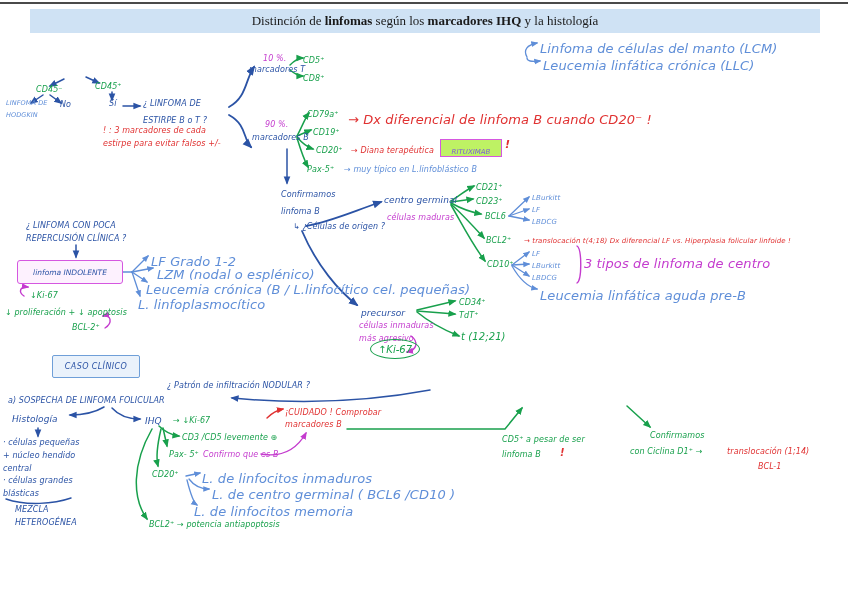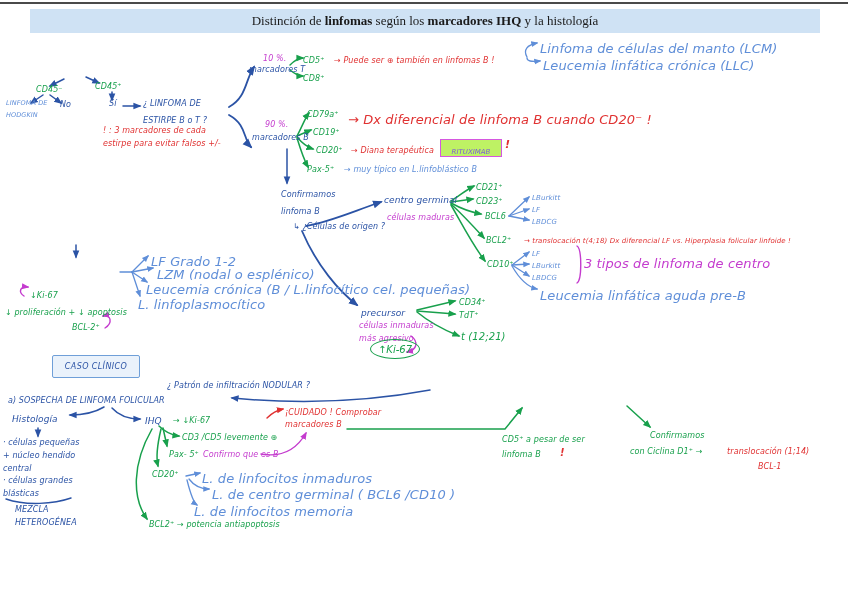--- a/index.html
+++ b/index.html
@@ -138,21 +138,20 @@
   <div class="t navy" style="left:60px;top:99px">No</div>
   <div class="t navy" style="left:109px;top:98px">Sí</div>
   <div class="t navy lh2" style="left:143px;top:96px">¿ LINFOMA DE
 ESTIRPE  B  o T ?</div>
   <div class="t red" style="left:103px;top:125px">! : 3 marcadores de cada
 estirpe para evitar falsos +/-</div>
 
   <div class="t mag" style="left:263px;top:53px">10 %.</div>
   <div class="t navy" style="left:249px;top:64px">marcadores T</div>
   <div class="t green" style="left:303px;top:55px">CD5⁺</div>
-  <div class="t red nw" style="left:334px;top:55px">→ Puede ser ⊕ también en linfomas B !</div>
   <div class="t green" style="left:303px;top:73px">CD8⁺</div>
   <div class="t sky s75 nw" style="left:540px;top:39px">Linfoma de células del manto (LCM)</div>
   <div class="t sky s75 nw" style="left:543px;top:56px">Leucemia linfática crónica (LLC)</div>
 
   <div class="t mag" style="left:265px;top:119px">90 %.</div>
   <div class="t navy" style="left:252px;top:132px">marcadores B</div>
   <div class="t green" style="left:307px;top:109px">CD79a⁺</div>
   <div class="t red nw s75" style="left:348px;top:110px">→ Dx diferencial de linfoma B cuando CD20⁻ !</div>
   <div class="t green" style="left:313px;top:127px">CD19⁺</div>
   <div class="t green" style="left:316px;top:145px">CD20⁺</div>
@@ -188,20 +187,25 @@
   <div class="t navy s9" style="left:361px;top:306px">precursor</div>
   <div class="t mag" style="left:359px;top:320px">células inmaduras
 más agresivo</div>
   <div class="oval">
       <span>↑Ki-67</span>
     </div>
   <div class="t green" style="left:459px;top:297px">CD34⁺</div>
   <div class="t green" style="left:459px;top:310px">TdT⁺</div>
   <div class="t green s10 nw" style="left:461px;top:329px">t (12;21)</div>
 
+  <div class="t navy" style="left:26px;top:220px">¿ LINFOMA CON POCA
+REPERCUSIÓN CLÍNICA ?</div>
+  <div class="indobox">
+      <span>linfoma INDOLENTE</span>
+    </div>
   <div class="t sky s75 nw" style="left:151px;top:252px">LF  Grado 1-2</div>
   <div class="t sky s75 nw" style="left:157px;top:265px">LZM (nodal o esplénico)</div>
   <div class="t sky s75 nw" style="left:146px;top:280px">Leucemia crónica  (B / L.linfocítico cel. pequeñas)</div>
   <div class="t sky s75 nw" style="left:138px;top:295px">L. linfoplasmocítico</div>
   <div class="t green nw" style="left:30px;top:290px">↓Ki-67</div>
   <div class="t green nw" style="left:5px;top:307px">↓ proliferación + ↓ apoptosis</div>
   <div class="t green nw" style="left:72px;top:322px">BCL-2⁺</div>
 
   <div class="casobox">
       <span>CASO CLÍNICO</span>

